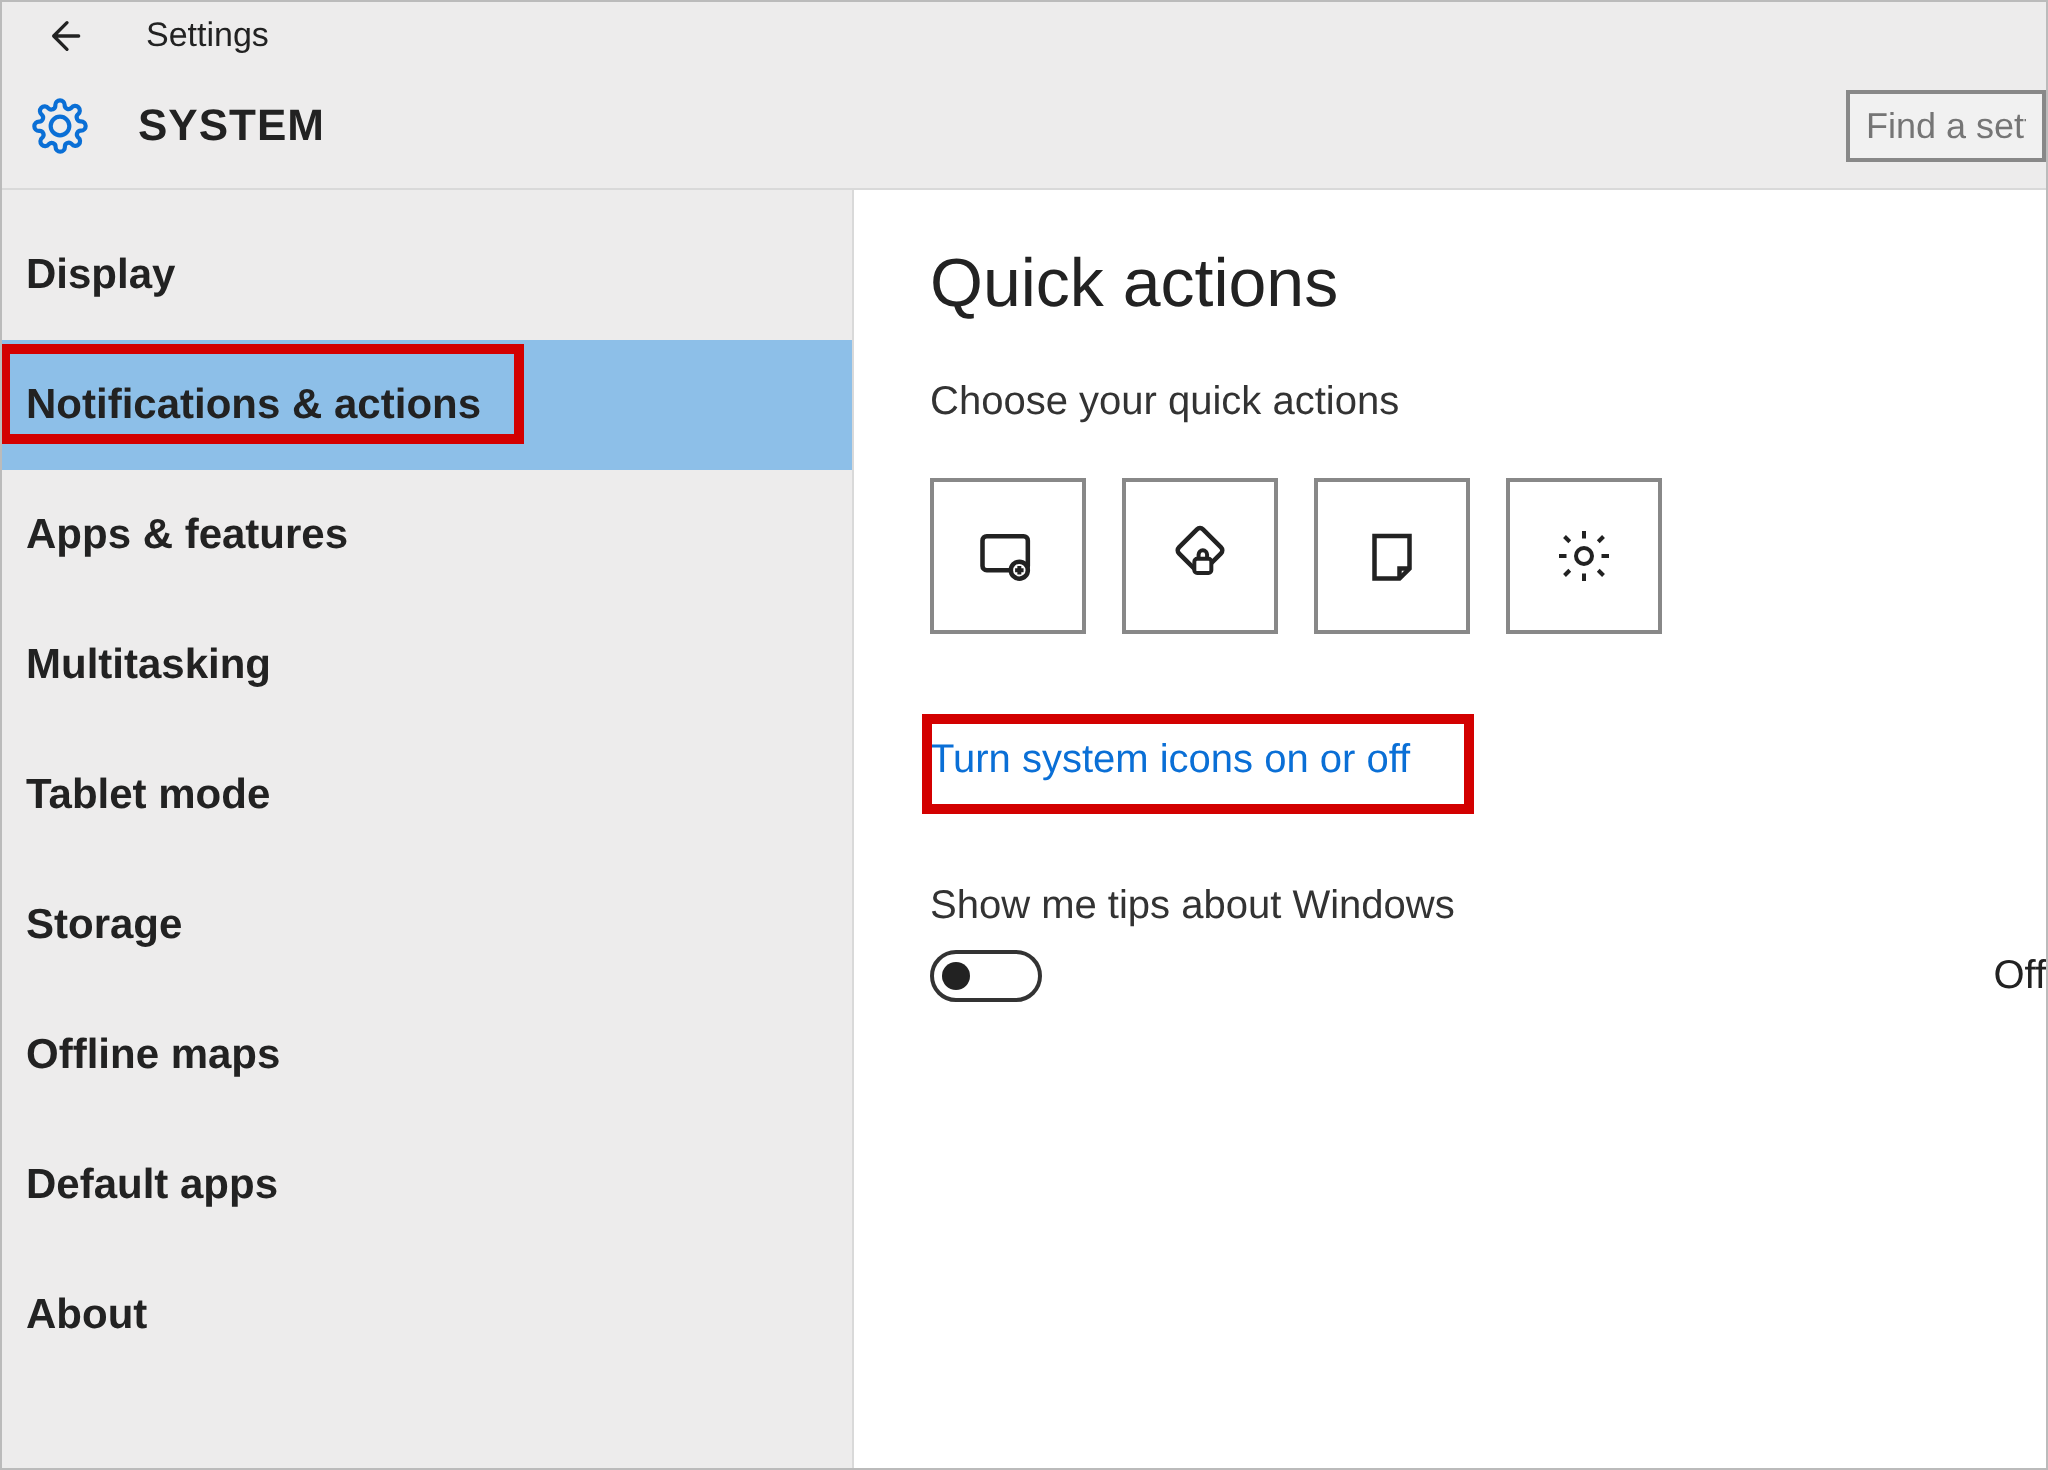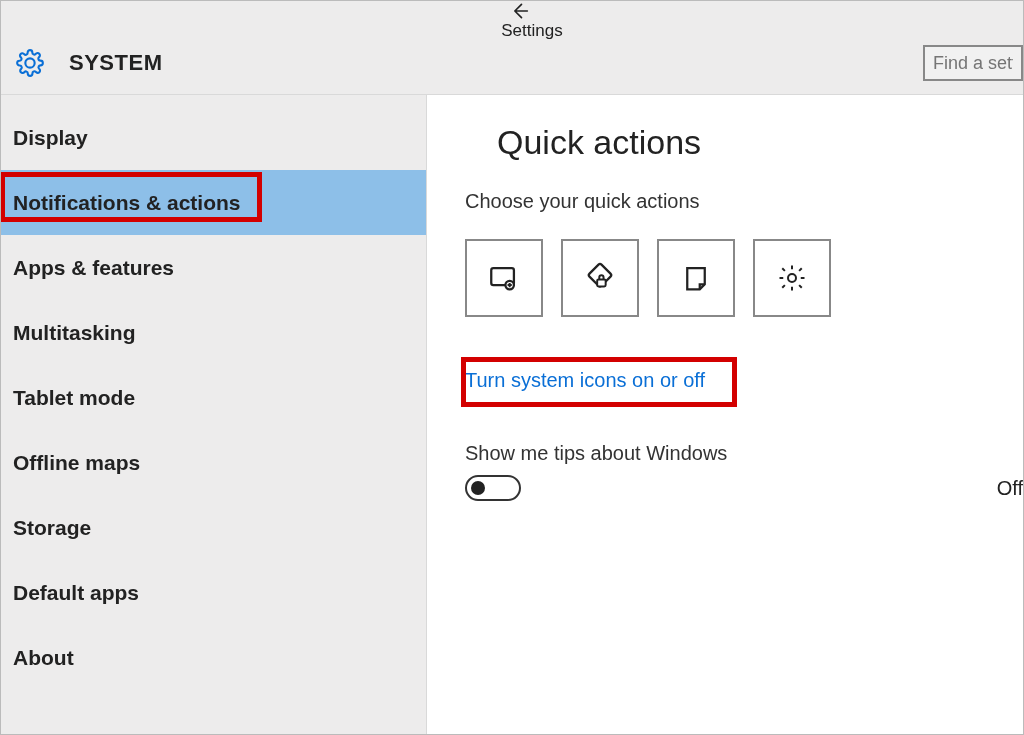--- a/index.html
+++ b/index.html
@@ -16,21 +16,20 @@
     height: 94px;
     background: #edecec;
     border-bottom: 1px solid #d9d9d9;
     position: relative;
   }
   .header-top {
     display: flex;
     align-items: center;
     height: 34px;
     padding-left: 14px;
-    flex-direction: column;
   }
   .back-btn {
     width: 32px;
     height: 32px;
     display: flex;
     align-items: center;
     justify-content: center;
     cursor: pointer;
   }
   .settings-label {
@@ -110,21 +109,20 @@
     flex: 1;
     padding: 28px 0 0 38px;
     background: #fff;
     overflow: hidden;
   }
   .section-title {
     font-size: 34px;
     font-weight: 400;
     margin-bottom: 28px;
     color: #222;
-    margin-left: 32px;
   }
   .subtext {
     font-size: 20px;
     color: #333;
     margin-bottom: 26px;
   }
   .qa-row {
     display: flex;
     gap: 18px;
     margin-bottom: 44px;
@@ -244,24 +242,24 @@
     <div class="nav-item">
         <span>Apps &amp; features</span>
       </div>
     <div class="nav-item">
         <span>Multitasking</span>
       </div>
     <div class="nav-item">
         <span>Tablet mode</span>
       </div>
     <div class="nav-item">
+        <span>Storage</span>
+      </div>
+    <div class="nav-item">
         <span>Offline maps</span>
-      </div>
-    <div class="nav-item">
-        <span>Storage</span>
       </div>
     <div class="nav-item">
         <span>Default apps</span>
       </div>
     <div class="nav-item">
         <span>About</span>
       </div>
   </div>
 
   <div class="content">

